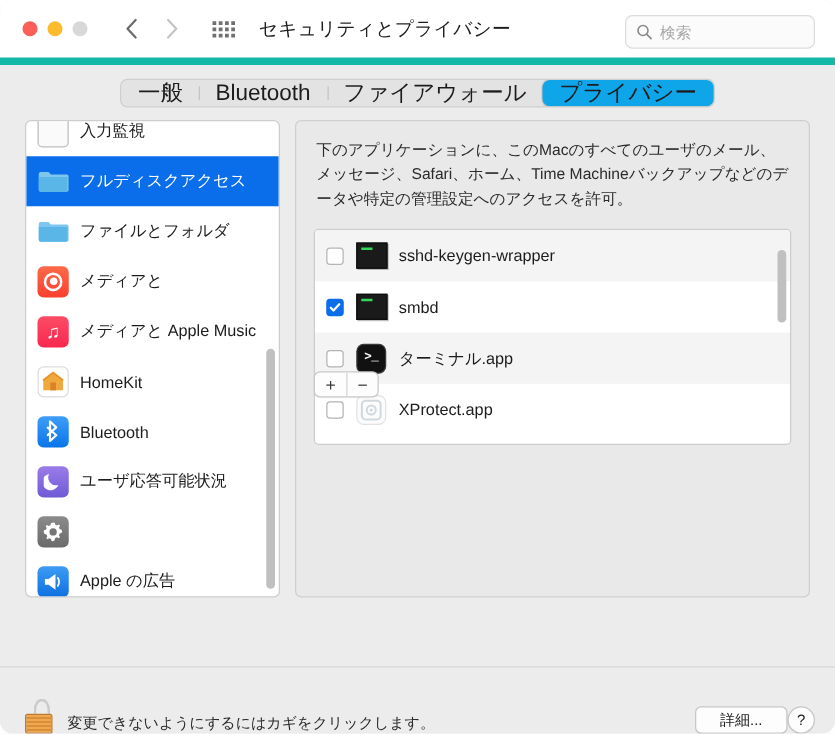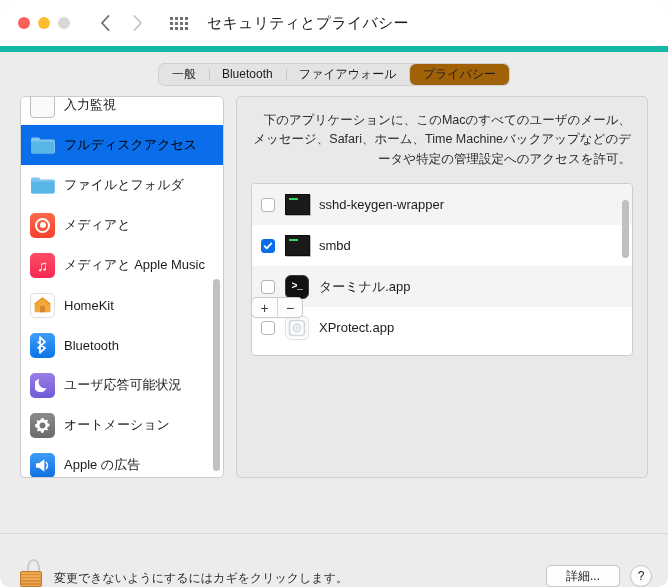--- a/index.html
+++ b/index.html
@@ -127,35 +127,35 @@
     background: #e3e3e3;
     border: 1px solid #cfcfcf;
     border-radius: 6px;
     overflow: hidden;
   }
   .tab {
     display: flex;
     align-items: center;
     justify-content: center;
     padding: 0 13px;
-    font-size: 12px;
+    font-size: 18px;
     color: #1c1c1e;
     position: relative;
     white-space: nowrap;
     cursor: default;
   }
   .tab + .tab::before {
     content: "";
     position: absolute;
     left: 0; top: 5px; bottom: 5px;
     width: 1px;
     background: #c4c4c4;
   }
   .tab.selected {
-    background: #a16207;
+    background: #0ea5e9;
     border-radius: 6px;
     box-shadow: 0 0 0 1px rgba(0,0,0,0.10), 0 1px 1px rgba(0,0,0,0.07);
     z-index: 2;
   }
   .tab.selected::before { display: none; }
 
   
   .content {
     position: relative;
     display: flex;
@@ -184,21 +184,21 @@
     align-items: center;
     gap: 9px;
     height: 40px;
     padding-left: 9px;
     font-size: 13px;
     color: #1c1c1e;
     cursor: default;
   }
   .side-item.selected {
     background: #0a6dea;
-    color: #000000;
+    color: #ffffff;
   }
   .side-label { white-space: nowrap; }
 
   .app-ico {
     width: 25px; height: 25px;
     flex: 0 0 auto;
     border-radius: 5px;
     display: flex;
     align-items: center;
     justify-content: center;
@@ -260,21 +260,20 @@
 
   
   .panel {
     position: relative;
     flex: 1;
     height: 382px;
     background: #e9e9e9;
     border: 1px solid #cfcfcf;
     border-radius: 5px;
     padding: 14px 14px 0 14px;
-    text-align: right;
   }
   .panel-desc {
     font-size: 12.5px;
     line-height: 1.55;
     color: #2b2b2b;
     padding: 0 2px 0 2px;
   }
 
   .applist-wrap {
     position: relative;
@@ -428,21 +427,20 @@
   }
   .lock-text {
     margin-left: 9px;
     font-size: 12px;
     color: #2b2b2b;
   }
   .btm-right {
     margin-left: auto;
     display: flex;
     align-items: center;
-    gap: 10px;
   }
   .btn {
     height: 22px;
     min-width: 74px;
     padding: 0 12px;
     background: #fdfdfd;
     border: 1px solid #c7c7c7;
     border-radius: 5px;
     font-family: inherit;
     font-size: 12px;
@@ -500,20 +498,29 @@
         <i></i>
         <i></i>
       <i></i>
         <i></i>
         <i></i>
         <i></i>
     </div>
 
     <div class="win-title">セキュリティとプライバシー</div>
 
+    <div class="search-box">
+      <span>
+        <svg width="13" height="13" viewBox="0 0 14 14" aria-hidden="true">
+          <circle cx="5.8" cy="5.8" r="4.3" fill="none" stroke="#8a8a8a" stroke-width="1.4"></circle>
+          <line x1="9.1" y1="9.1" x2="12.8" y2="12.8" stroke="#8a8a8a" stroke-width="1.4" stroke-linecap="round"></line>
+        </svg>
+      </span>
+      <input class="search-input" type="text" placeholder="検索" style="">
+    </div>
   </div>
 
   <div class="tabbar">
     <div class="tabs">
       <div class="tab">一般</div>
       <div class="tab">Bluetooth</div>
       <div class="tab">ファイアウォール</div>
       <div class="tab selected">プライバシー</div>
     </div>
   </div>
@@ -614,21 +621,20 @@
           <span class="side-label">ユーザ応答可能状況</span>
         </div>
 
         <div class="side-item">
           <span class="app-ico ico-gear">
             <svg width="17" height="17" viewBox="0 0 18 18" aria-hidden="true">
               <path d="M9 1l1.3.25.5 1.7 1.5.62 1.55-.85.95.95-.85 1.55.62 1.5 1.7.5.25 1.3-.25 1.3-1.7.5-.62 1.5.85 1.55-.95.95-1.55-.85-1.5.62-.5 1.7L9 17l-1.3-.25-.5-1.7-1.5-.62-1.55.85-.95-.95.85-1.55-.62-1.5-1.7-.5L1 9l.25-1.3 1.7-.5.62-1.5-.85-1.55.95-.95 1.55.85 1.5-.62.5-1.7z" fill="#ffffff"></path>
               <circle cx="9" cy="9" r="3.1" fill="#767676"></circle>
             </svg>
           </span>
-          <span class="side-label">オートメーション</span>
         </div>
 
         <div class="side-item">
           <span class="app-ico ico-ads">
             <svg width="17" height="15" viewBox="0 0 18 16" aria-hidden="true">
               <path d="M2 5.5h3.2L11 1.3v13.4L5.2 10.5H2z" fill="#ffffff"></path>
               <path d="M13 4.6c1.4 1.8 1.4 4.9 0 6.8" fill="none" stroke="#ffffff" stroke-width="1.5" stroke-linecap="round"></path>
             </svg>
           </span>
           <span class="side-label">Apple の広告</span>

